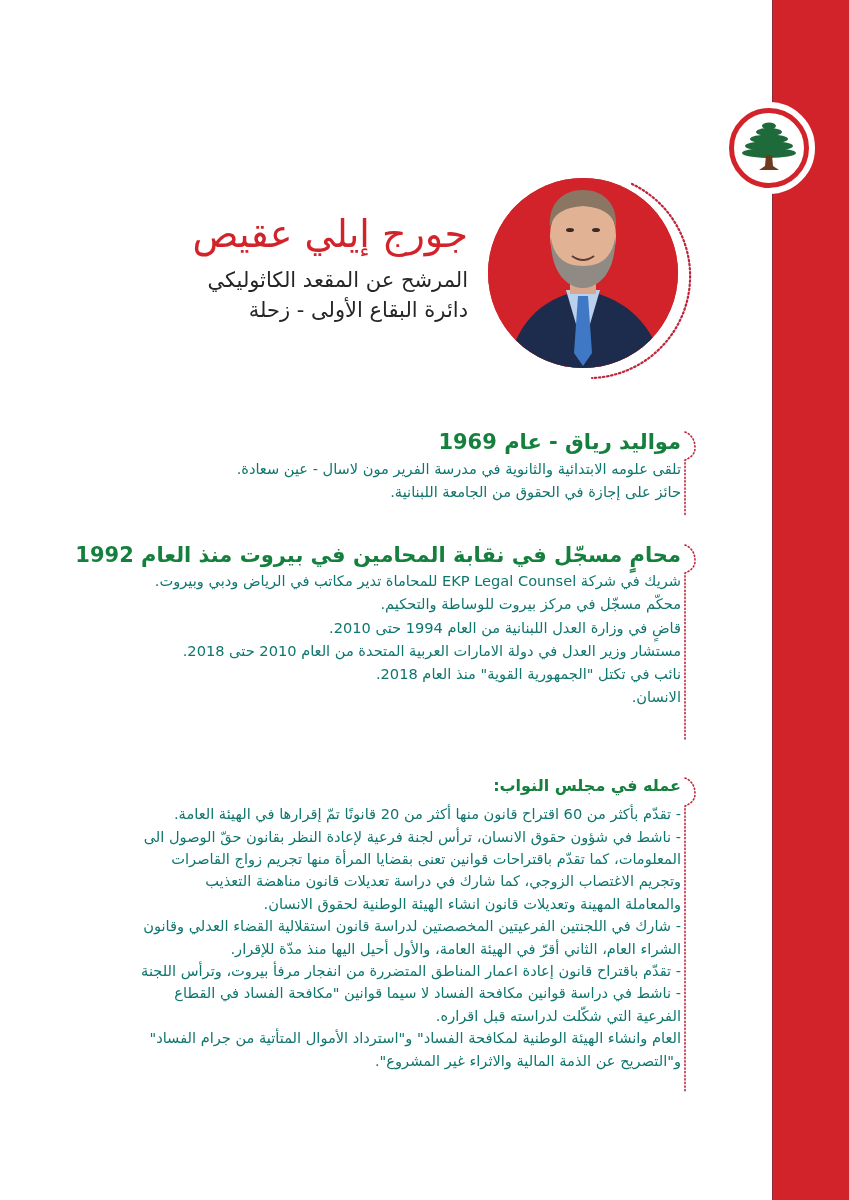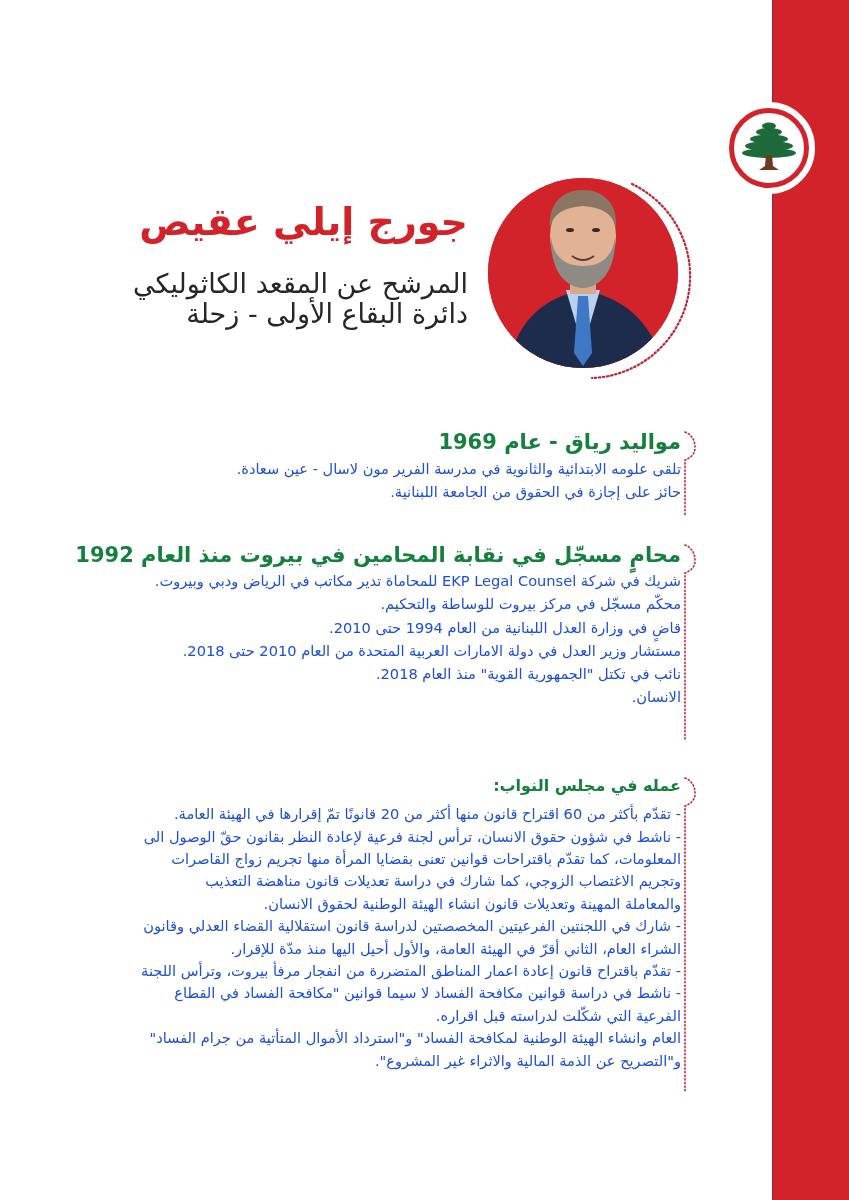--- a/index.html
+++ b/index.html
@@ -33,44 +33,44 @@
       position: absolute; left: 0; top: 0; width: 232px; height: 206px;
     }
     .photo {
       position: absolute; left: 6px; top: 0; width: 190px; height: 190px;
       border-radius: 50%; overflow: hidden; background: #d2232a;
     }
     .photo svg { width: 100%; height: 100%; display: block; }
 
     
     .name {
-      position: absolute; right: 381px; top: 200px;
-      font-size: 38px; font-weight: bold; color: #d2232a;
+      position: absolute; right: 381px; top: 212px;
+      font-size: 38px; font-weight: normal; color: #d2232a;
       direction: rtl; white-space: nowrap; letter-spacing: 0;
     }
     .subtitle {
       position: absolute; right: 381px;
-      font-size: 27px; color: #262626; direction: rtl; white-space: nowrap; margin-left: 8px;
+      font-size: 21px; color: #262626; direction: rtl; white-space: nowrap; margin-left: 8px;
     }
     .subtitle.l1 { top: 268px; }
     .subtitle.l2 { top: 298px; }
 
     
     .section {
       position: absolute; right: 168px; direction: rtl; text-align: right;
     }
     .section .bracket {
       position: absolute; right: -20px; top: 0; width: 18px;
     }
     .bracket svg { display: block; }
     .sec-title {
       font-weight: bold; color: #15803d; white-space: nowrap; line-height: 1.2;
     }
     .sec-line {
-      font-size: 14.6px; line-height: 23.2px; color: #1d4ed8; white-space: nowrap;
+      font-size: 14.6px; line-height: 23.2px; color: #0f766e; white-space: nowrap;
     }
     #sec1 { top: 430px; }
     #sec1 .sec-title { font-size: 21px; margin-bottom: 2px; }
     #sec2 { top: 543px; }
     #sec2 .sec-title { font-size: 21px; margin-bottom: 1px; }
     #sec3 { top: 776px; }
     #sec3 .sec-title { font-size: 16px; margin-bottom: 8px; }
     #sec3 .sec-line { line-height: 22.4px; }
   </style>
 </head>

